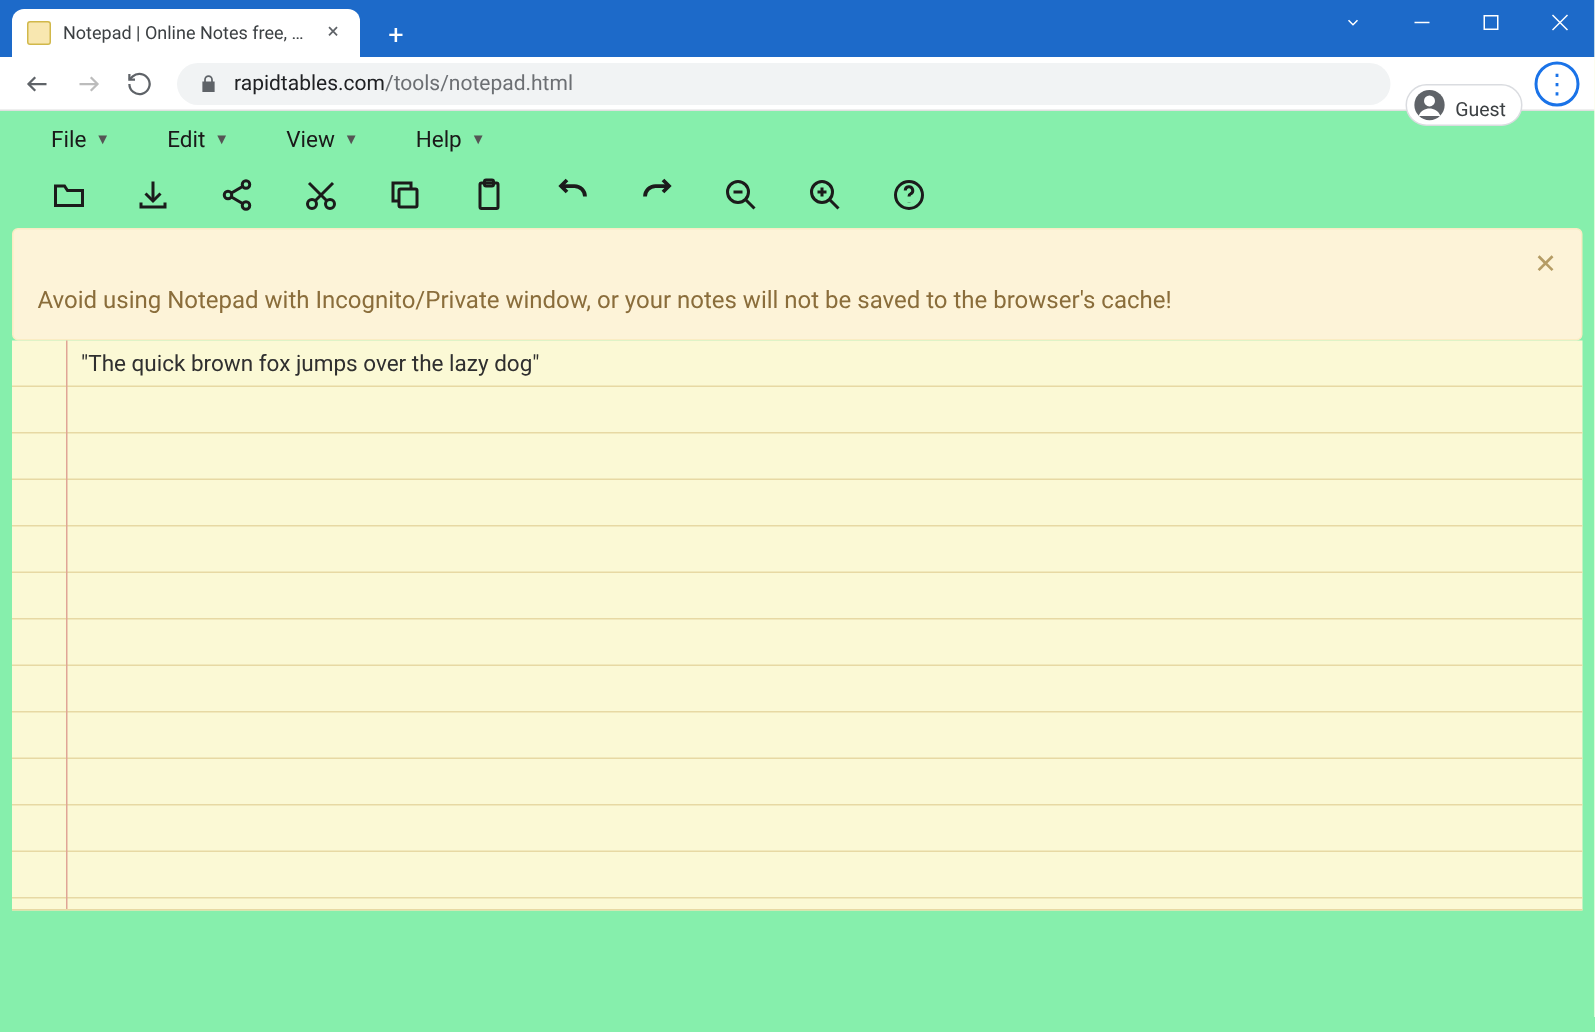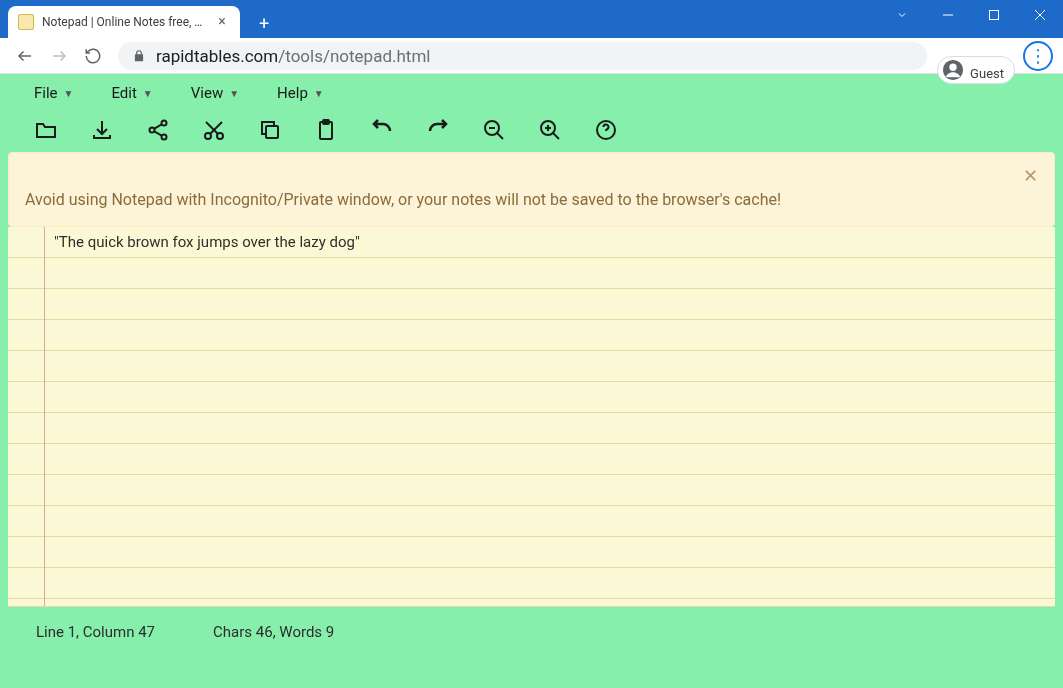--- a/index.html
+++ b/index.html
@@ -34,21 +34,21 @@
   height: 36px; background: #fff; border-bottom: 1px solid #e0e0e0;
   display: flex; align-items: center; padding: 0 10px; gap: 4px;
 }
 .navicon {
   width: 30px; height: 30px; display: flex; align-items: center; justify-content: center;
   color: #5f6368; cursor: pointer; border-radius: 50%;
 }
 .navicon.disabled { color: #bcbcbc; }
 .urlbox {
   flex: 1; height: 28px; background: #f1f3f4; border-radius: 14px; display: flex;
-  align-items: center; padding: 0 14px; gap: 10px; color: #5f6368; font-size: 17px; margin: 0 6px;
+  align-items: center; padding: 0 14px; gap: 10px; color: #5f6368; font-size: 14px; margin: 0 6px;
 }
 .urlbox .lock { width: 14px; height: 14px; }
 .urltext { color: #202124; }
 .urltext .path { color: #6c6f73; }
 .guest-chip {
   display: flex; align-items: flex-end; gap: 6px; padding: 2px 10px 2px 4px;
   border-radius: 16px; background: #fff; border: 1px solid #dadce0; font-size: 13px; color: #3c4043; margin-top: 29px;
 }
 .guest-chip .avatar { width: 22px; height: 22px; }
 .kebab {
@@ -269,18 +269,14 @@
       <div class="line"></div>
       <div class="line"></div>
       <div class="line"></div>
       <div class="line"></div>
       <div class="line"></div>
       <div class="line"></div>
       <div class="line"></div>
     </div>
   </div>
 
-  <div class="statusbar">
-    <span>Line 1, Column 47</span>
-    <span>Chars 46, Words 9</span>
-  </div>
 
 </div>
 
 </body></html>

